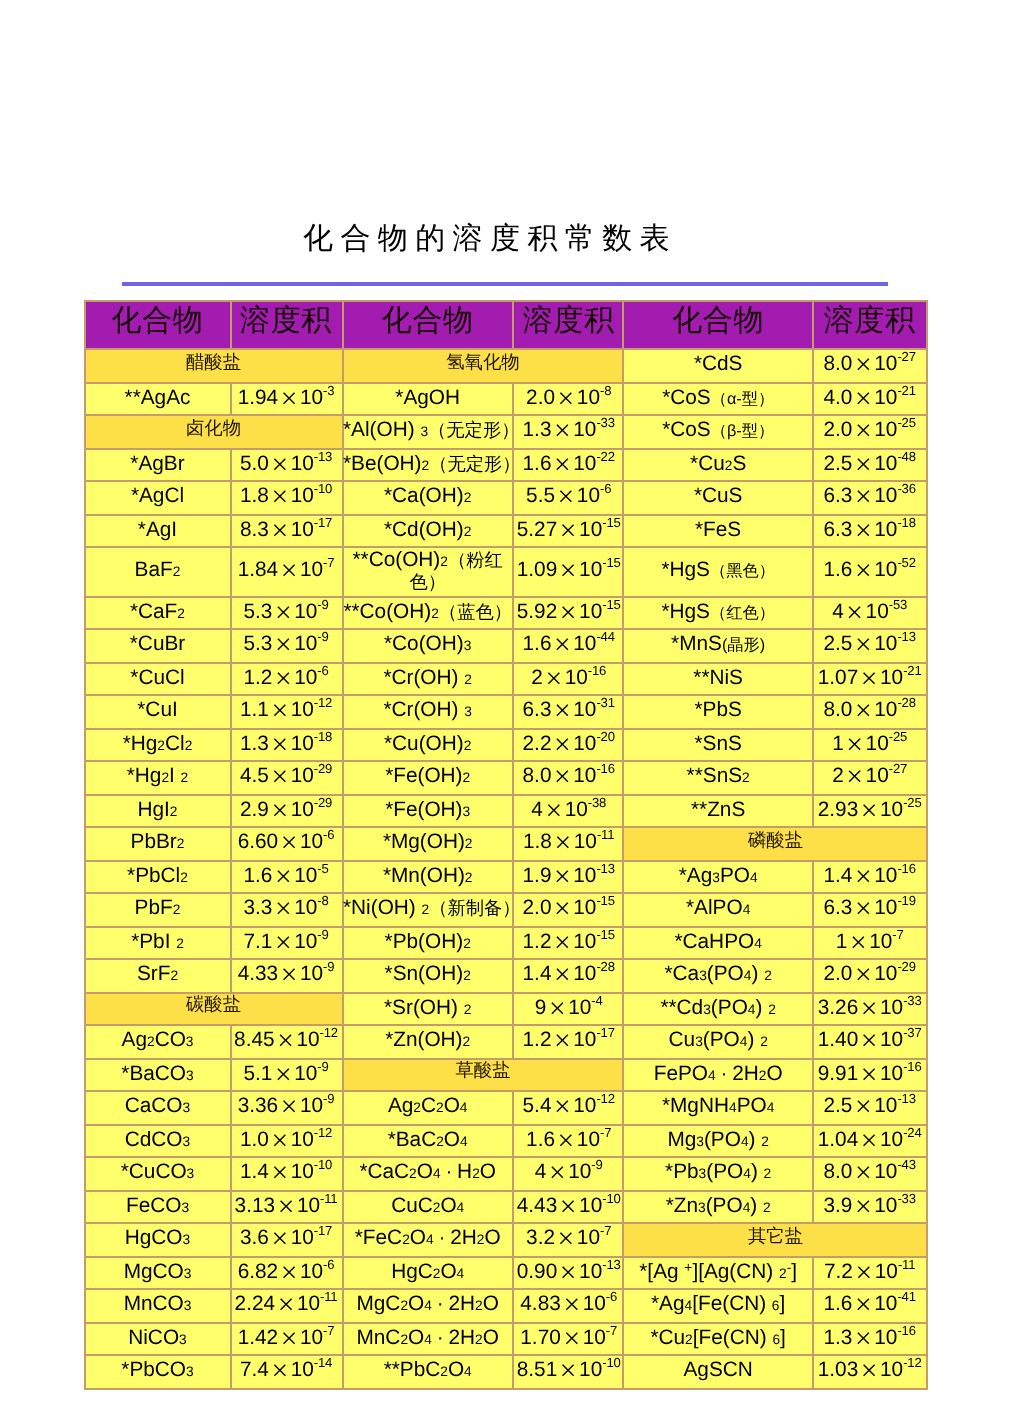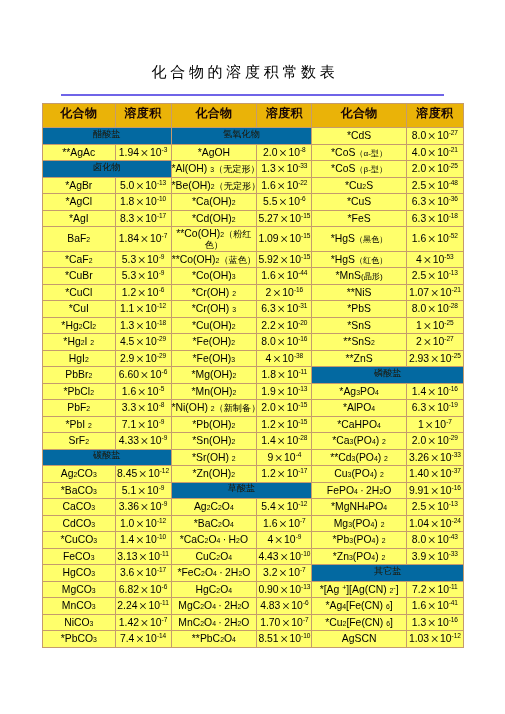--- a/index.html
+++ b/index.html
@@ -1,31 +1,31 @@
 <!DOCTYPE html>
 <html><head>
 <meta charset="utf-8">
 <style>
   html,body{margin:0;padding:0;background:#ffffff;}
   body{width:505px;height:714px;overflow:hidden;
        font-family:"Liberation Sans","DejaVu Sans",sans-serif;
        -webkit-font-smoothing:antialiased;}
-  .page{position:relative;width:505px;height:518px;}
+  .page{position:relative;width:505px;height:518px;margin-top:47px;}
   .title{position:absolute;left:-7.5px;top:63px;width:505px;text-align:center;
          font-family:"Liberation Serif","DejaVu Serif",serif;
          font-size:15px;color:#000;letter-spacing:3.7px;}
   .rule{position:absolute;left:61px;top:94px;width:383px;height:2px;background:#6f64e8;}
   table.kt{position:absolute;left:42px;top:103px;border-collapse:collapse;
            table-layout:fixed;width:421px;}
   table.kt td{border:1px solid #c59b6d;padding:0;margin:0;
               background:#ffff6b;text-align:center;vertical-align:middle;
               font-size:10.4px;color:#000;line-height:1.05;white-space:nowrap;}
-  table.kt td.hd{background:#eab308;color:#170505;height:23px;font-size:12px;font-weight:bold;}
+  table.kt td.hd{background:#a21caf;color:#170505;height:23px;font-size:15px;}
   .hd span{position:relative;top:-2px;letter-spacing:0.3px;}
-  table.kt td.sec{background:#0369a1;color:#1e1403;font-size:9.2px;height:15.5px;}
+  table.kt td.sec{background:#fde047;color:#1e1403;font-size:9.2px;height:15.5px;}
   .sec span{position:relative;top:-1px;}
   table.kt td.cmp{height:15.5px;}
   table.kt td.cmp, table.kt td.val{line-height:1.05;}
   .cw{display:block;position:relative;top:1.0px;}
   table.kt td.val{height:15.5px;}
   table.kt tr.tall td{height:23.5px;}
   table.kt tr.tall td.cmp2{white-space:normal;}
   sub{font-size:0.66em;vertical-align:-0.03em;}
   sup{font-size:0.66em;vertical-align:0.42em;}
   .exp{font-size:0.63em;vertical-align:0.66em;letter-spacing:-0.1px;}

